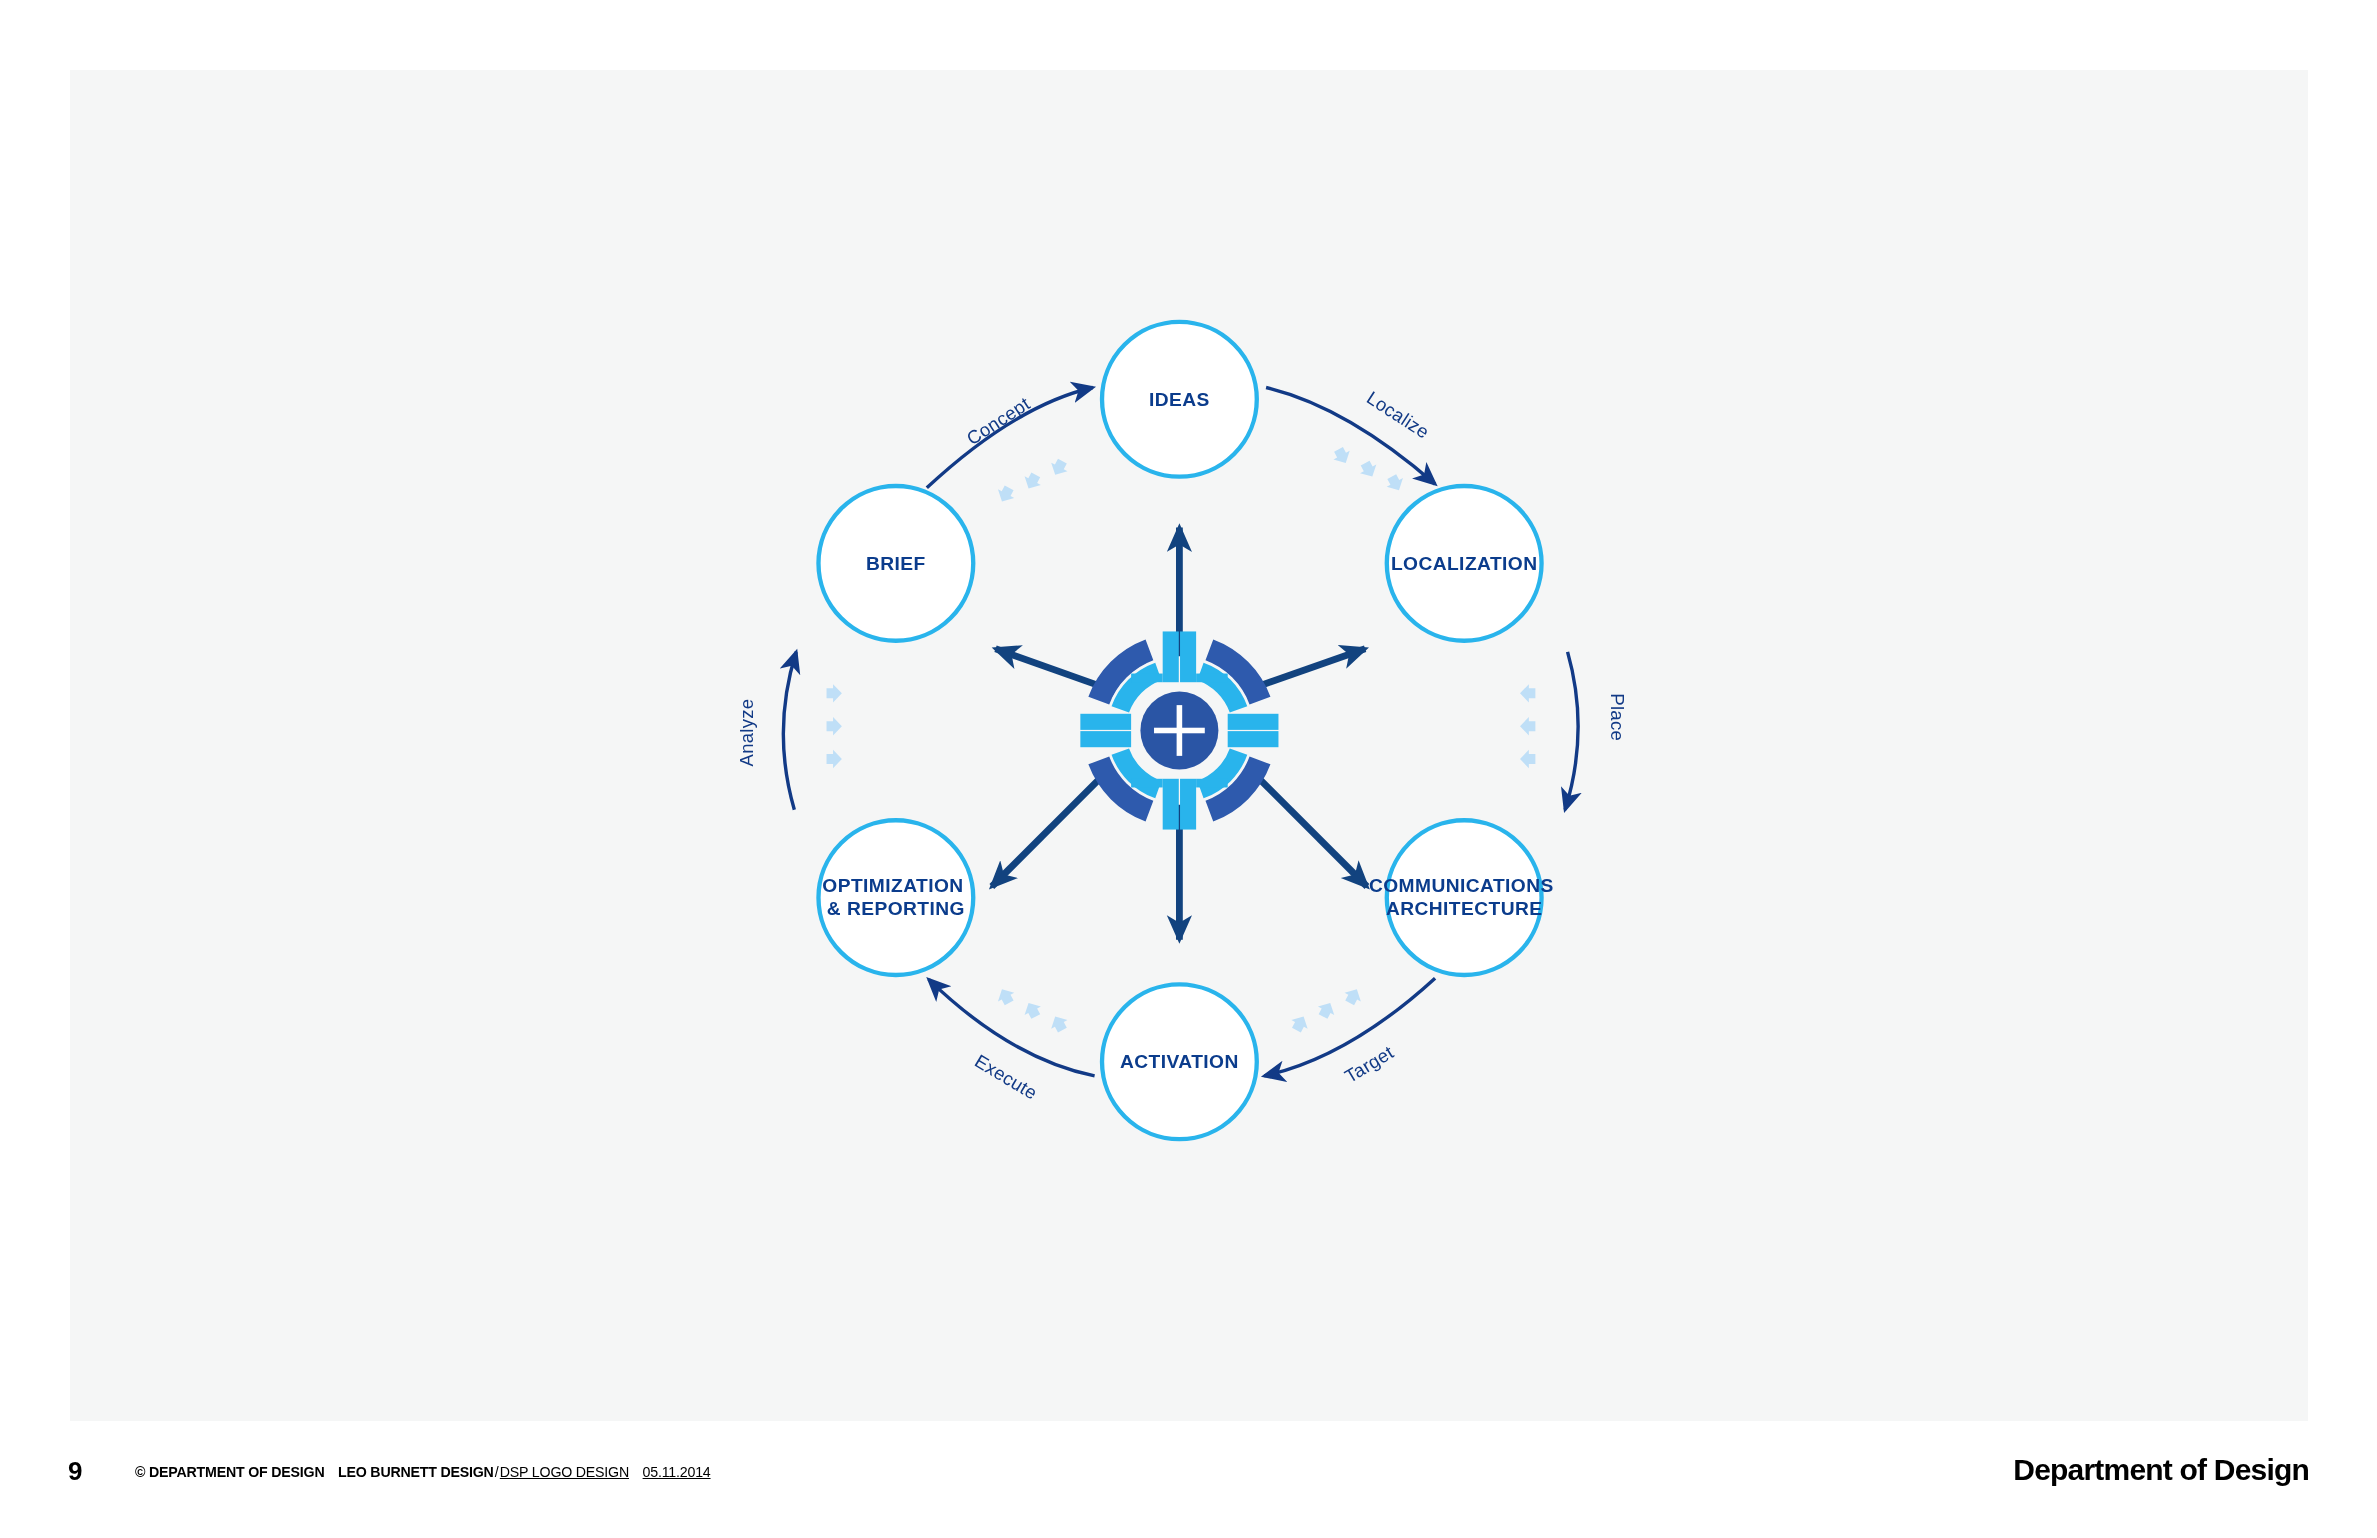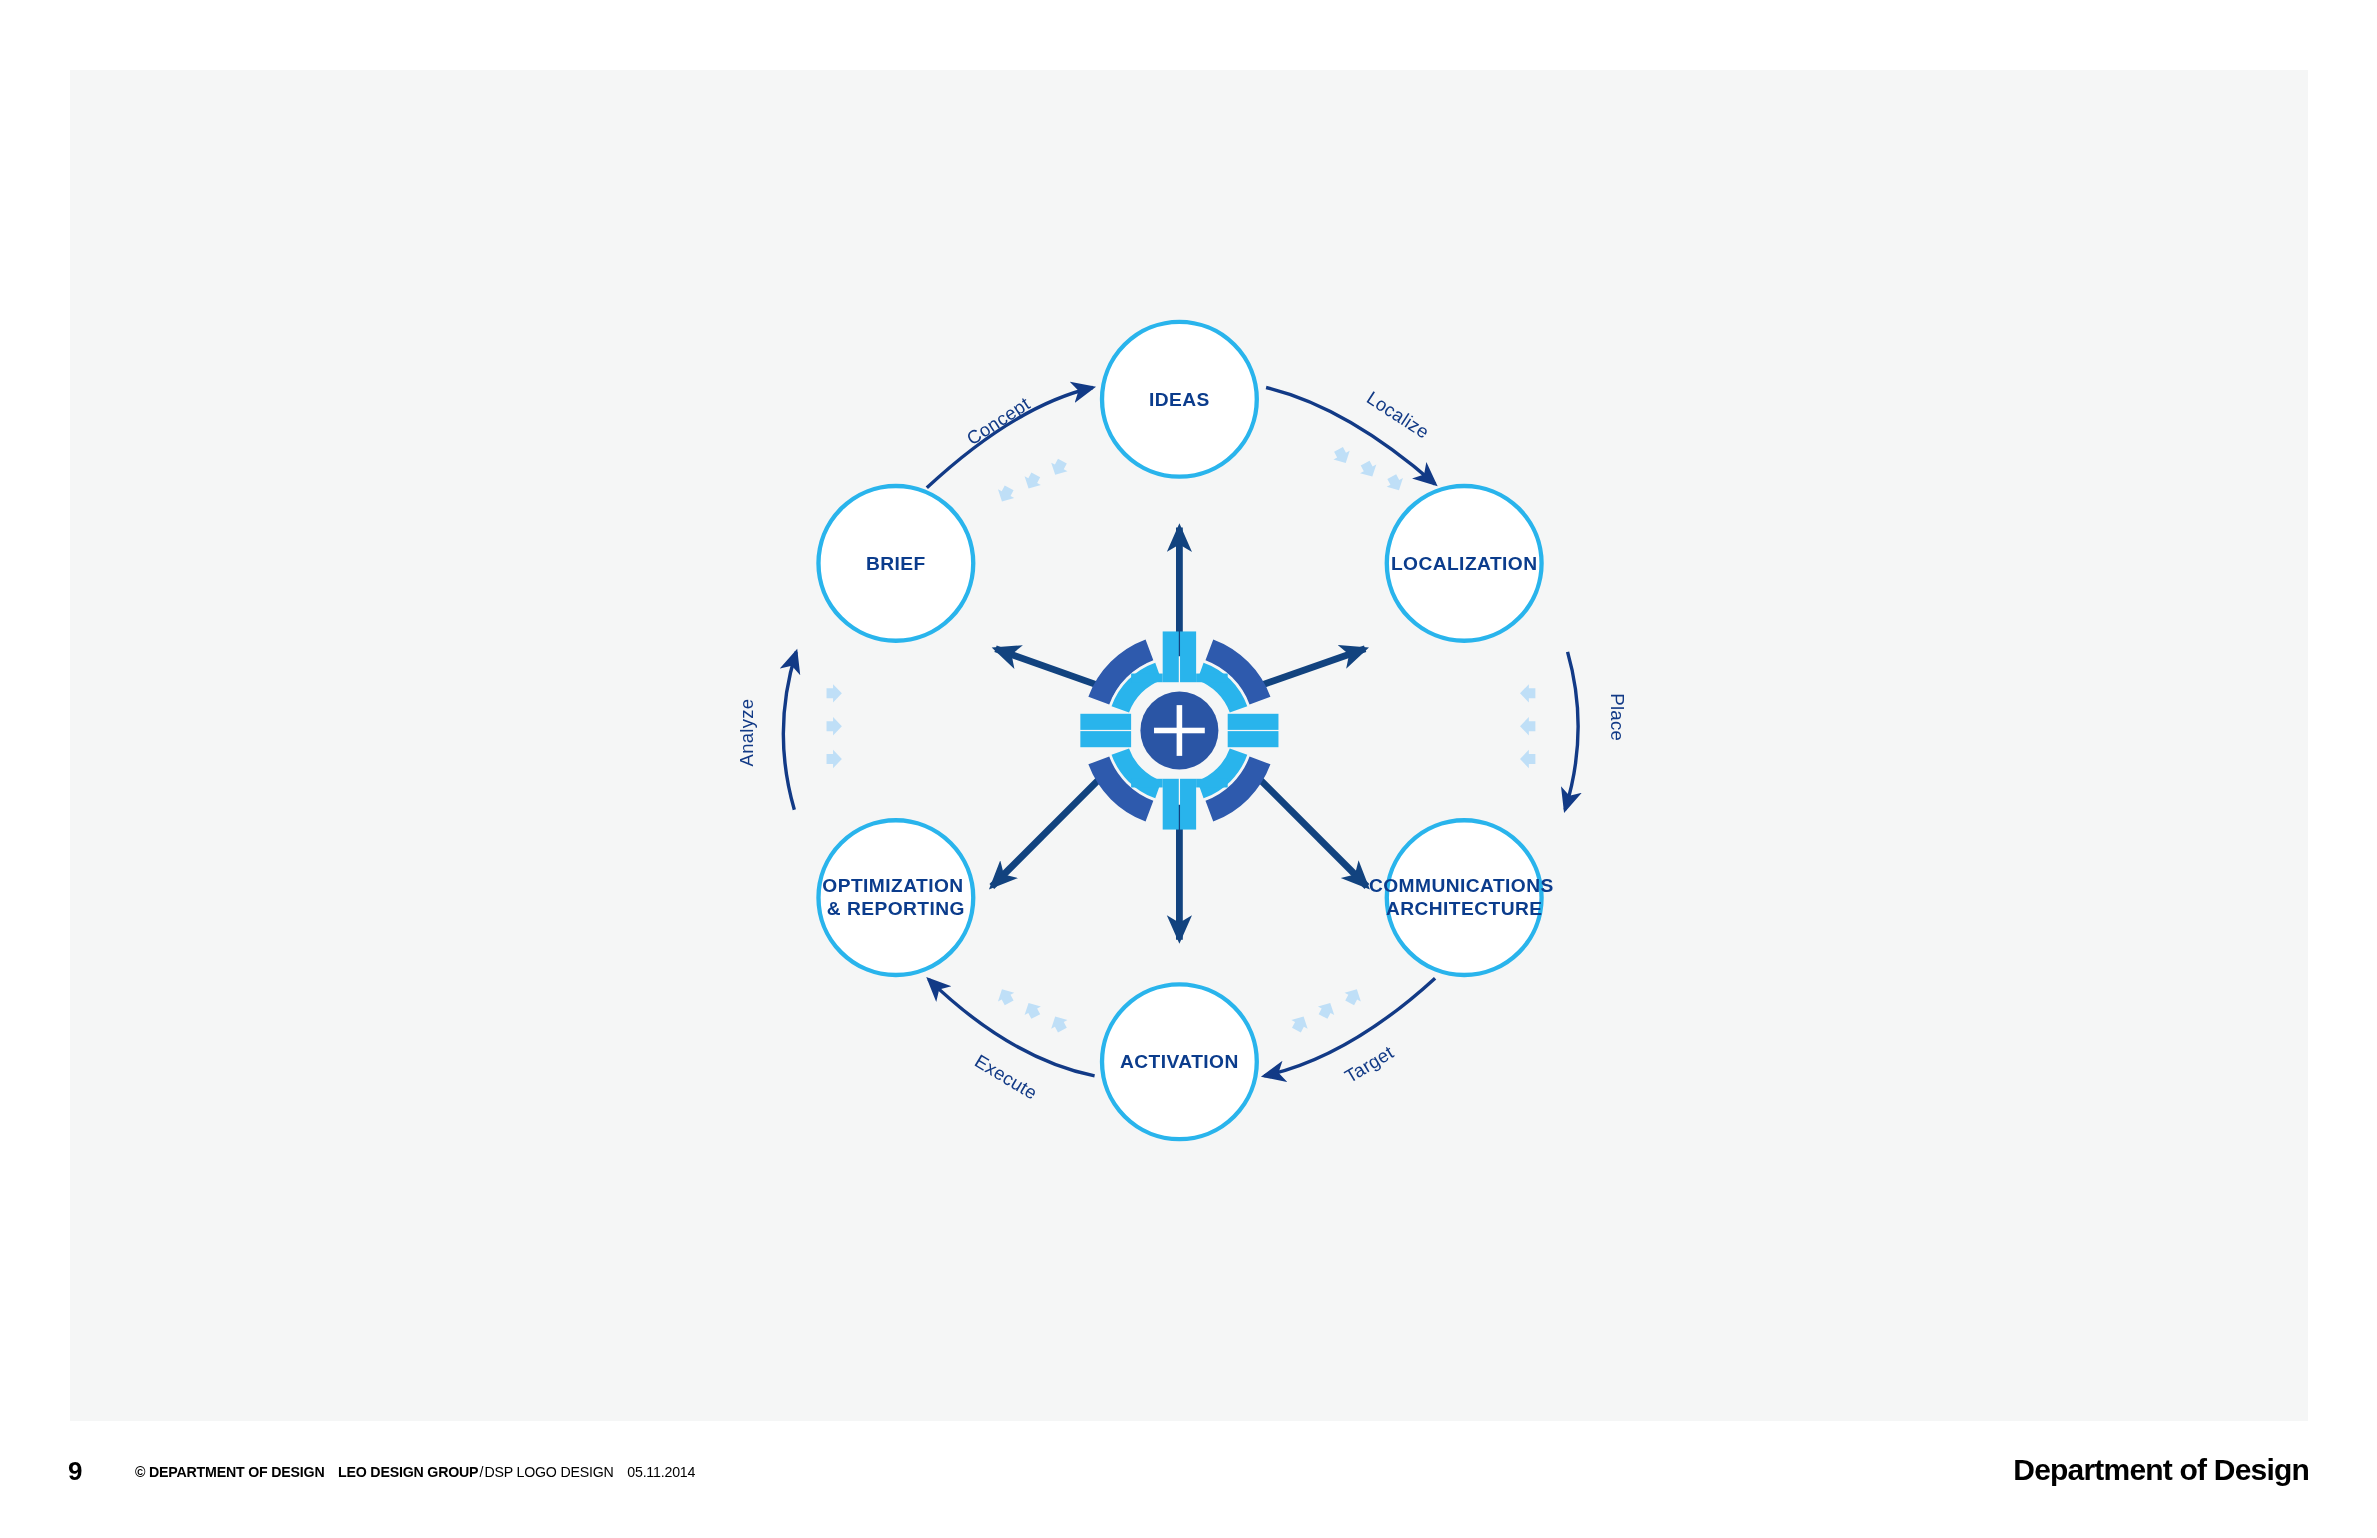--- a/index.html
+++ b/index.html
@@ -105,21 +105,21 @@
     position: absolute;
     left: 135px;
     top: 6.2px;
     font-size: 14.2px;
     color: #000000;
     white-space: nowrap;
     font-family: "Liberation Sans", "DejaVu Sans", sans-serif;
     letter-spacing: -0.2px;
   }
   .credit .b { font-weight: bold; margin-top: 12px; }
-  .credit .n { font-weight: normal; }
+  .credit .n { font-weight: normal; text-decoration: underline; }
   .credit .sep { font-weight: normal; padding: 0 1.2px; }
   .credit .gap { display: inline-block; width: 13.6px; }
   .brand {
     position: absolute;
     right: 68px;
     top: -5px;
     font-size: 30px;
     font-weight: bold;
     color: #000000;
     letter-spacing: -0.8px;
@@ -304,20 +304,20 @@
         <text class="node-label" x="297" y="492">BRIEF</text>
       </g>
 
     </svg>
   </div>
 
   <div class="footer">
     <div class="page-number">9</div>
 
     <div class="credit">
-      <span class="b">© DEPARTMENT OF DESIGN</span><span class="gap"></span><span class="b">LEO DESIGN GROUP</span><span class="sep">/</span><span class="n">DSP LOGO DESIGN</span><span class="gap"></span><span class="n">05.11.2014</span>
+      <span class="b">© DEPARTMENT OF DESIGN</span><span class="gap"></span><span class="b">LEO BURNETT DESIGN</span><span class="sep">/</span><span class="n">DSP LOGO DESIGN</span><span class="gap"></span><span class="n">05.11.2014</span>
     </div>
 
     <div class="brand">Department of Design</div>
   </div>
 
 </div>
 
 
 </body></html>

